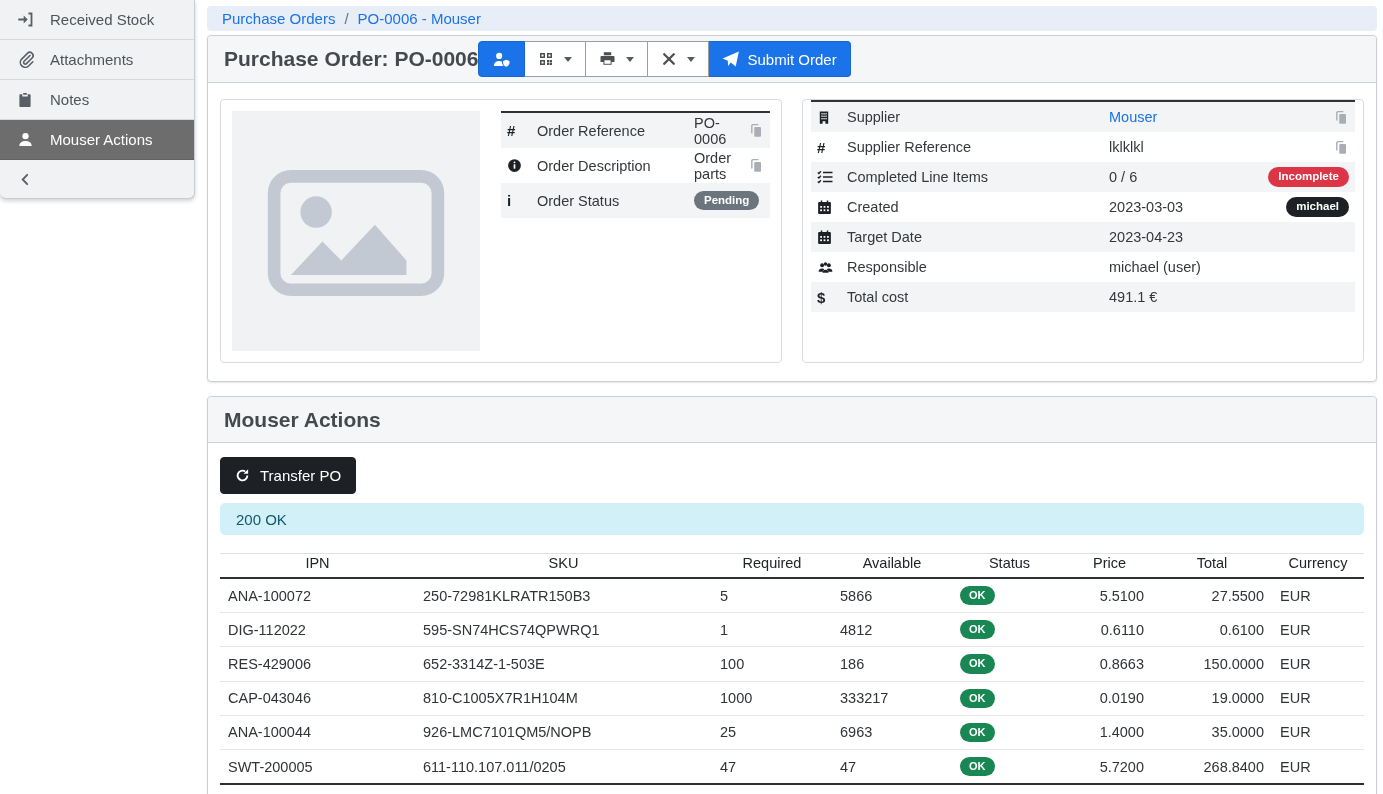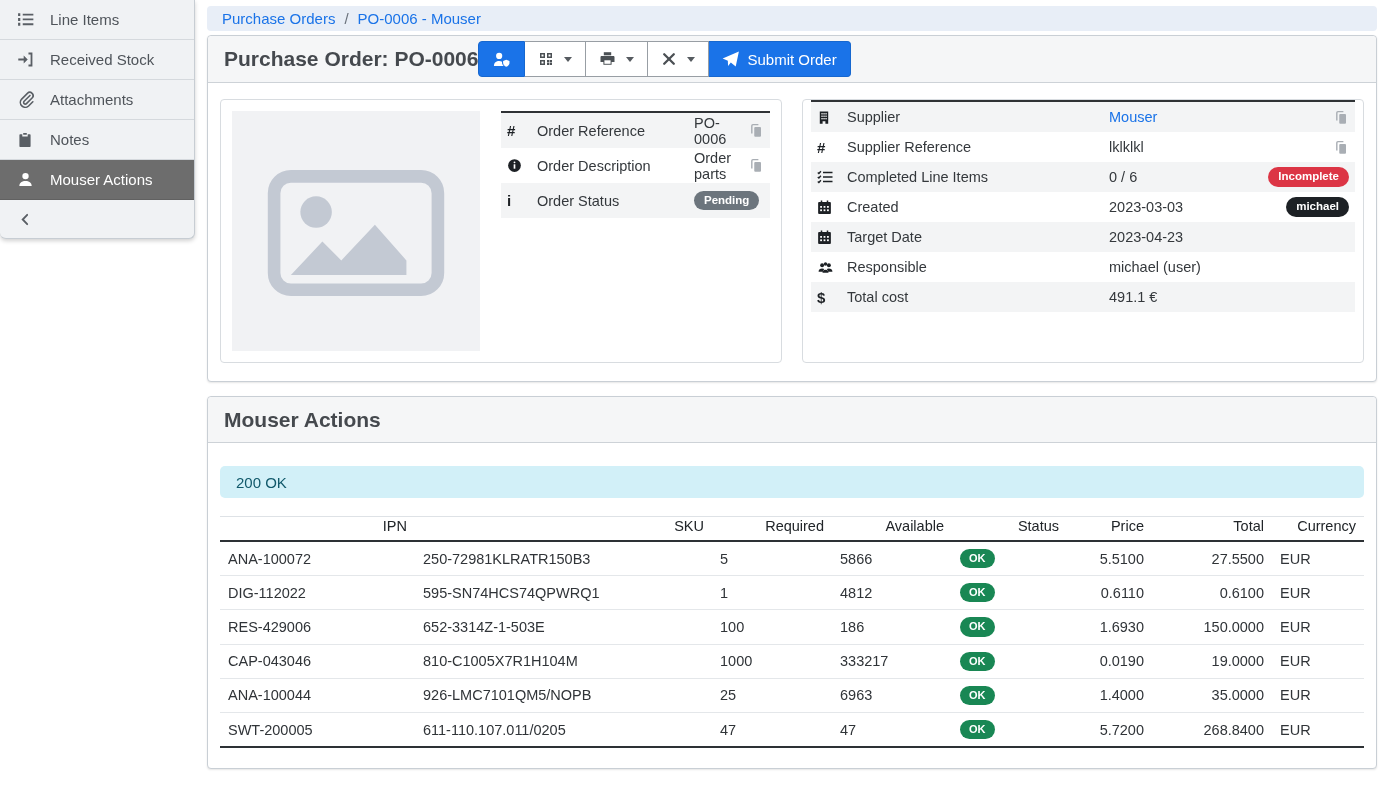--- a/index.html
+++ b/index.html
@@ -90,42 +90,33 @@
   .btn-transfer {
     display:inline-flex; align-items:center; gap:10px; height:37px; padding:0 14px;
     background:#1d2125; color:#fff; border:1px solid #1d2125; border-radius:4px;
     font-size:15px; cursor:pointer;
   }
   .alert-info {
     margin-top:9px; height:32px; background:#d2f0f8; color:#11596b;
     border-radius:5px; display:flex; align-items:center; padding:0 16px; font-size:15px;
   }
   .ptable { width:100%; border-collapse:collapse; margin-top:18px; table-layout:fixed; font-size:14.5px; color:#303438; }
-  .ptable th { font-weight:400; text-align:right; color:#212529; padding:1px 8px 6px; border-top:1px solid #dee2e6; border-bottom:2px solid #2d3135; }
+  .ptable th { font-weight:400; text-align:center; color:#212529; padding:1px 8px 6px; border-top:1px solid #dee2e6; border-bottom:2px solid #2d3135; }
   .ptable td { padding:7px 8px; border-bottom:1px solid #e4e7ea; overflow:hidden; white-space:nowrap; }
   .ptable tbody tr:last-child td { border-bottom:2px solid #2d3135; }
   .col-r { text-align:right; }
 </style>
 </head>
 <body>
 
 <div class="app">
 
   <div class="sidebar-col">
     <div class="sidebar">
 
-      <div class="side-item">
-        <span class="ic">
-          <svg class="i" width="17" height="17" viewBox="0 0 16 16" fill="currentColor">
-              <path d="M5.4 2.6h10v1.7h-10zM5.4 7.1h10v1.7h-10zM5.4 11.6h10v1.7h-10z"></path>
-              <path d="M1 2.1h2.1v2.7H1zM1 6.6h2.1v2.7H1zM1 11.1h2.1v2.7H1z"></path>
-            </svg>
-        </span>
-        <span>Line Items</span>
-      </div>
 
       <div class="side-item">
         <span class="ic">
           <svg class="i" width="17" height="17" viewBox="0 0 16 16" fill="currentColor">
               <path d="M10.8 1.5h3.7v13h-3.7v-1.7h2V3.2h-2z"></path>
               <path d="M6.3 4.2 10.1 8 6.3 11.8V9H1.2V7h5.1z"></path>
             </svg>
         </span>
         <span>Received Stock</span>
       </div>
@@ -415,20 +406,29 @@
         </div>
       </div>
     </div>
 
     <div class="panel panel2">
       <div class="panel-head">
         <div class="panel-title">Mouser Actions</div>
       </div>
       <div class="body2">
 
+        <div class="btn-transfer">
+          <span>
+            <svg class="i" width="15" height="15" viewBox="0 0 16 16">
+                <path fill="none" stroke="currentColor" stroke-width="2" d="M13.2 8A5.2 5.2 0 1 1 10.9 3.7"></path>
+                <path fill="currentColor" d="M14 1.2v4.9H9.1z"></path>
+              </svg>
+          </span>
+          <span>Transfer PO</span>
+        </div>
 
         <div class="alert-info">
           <span>200 OK</span>
         </div>
 
         <table class="ptable">
           <colgroup>
             <col style="width:195px">
               <col style="width:297px">
               <col style="width:120px">
@@ -470,21 +470,21 @@
               <td class="col-r">0.6110</td>
               <td class="col-r">0.6100</td>
               <td>EUR</td>
             </tr>
             <tr>
               <td>RES-429006</td>
               <td>652-3314Z-1-503E</td>
               <td>100</td>
               <td>186</td>
               <td><span class="badge badge-green">OK</span></td>
-              <td class="col-r">1.6930</td>
+              <td class="col-r">0.8663</td>
               <td class="col-r">150.0000</td>
               <td>EUR</td>
             </tr>
             <tr>
               <td>CAP-043046</td>
               <td>810-C1005X7R1H104M</td>
               <td>1000</td>
               <td>333217</td>
               <td><span class="badge badge-green">OK</span></td>
               <td class="col-r">0.0190</td>

